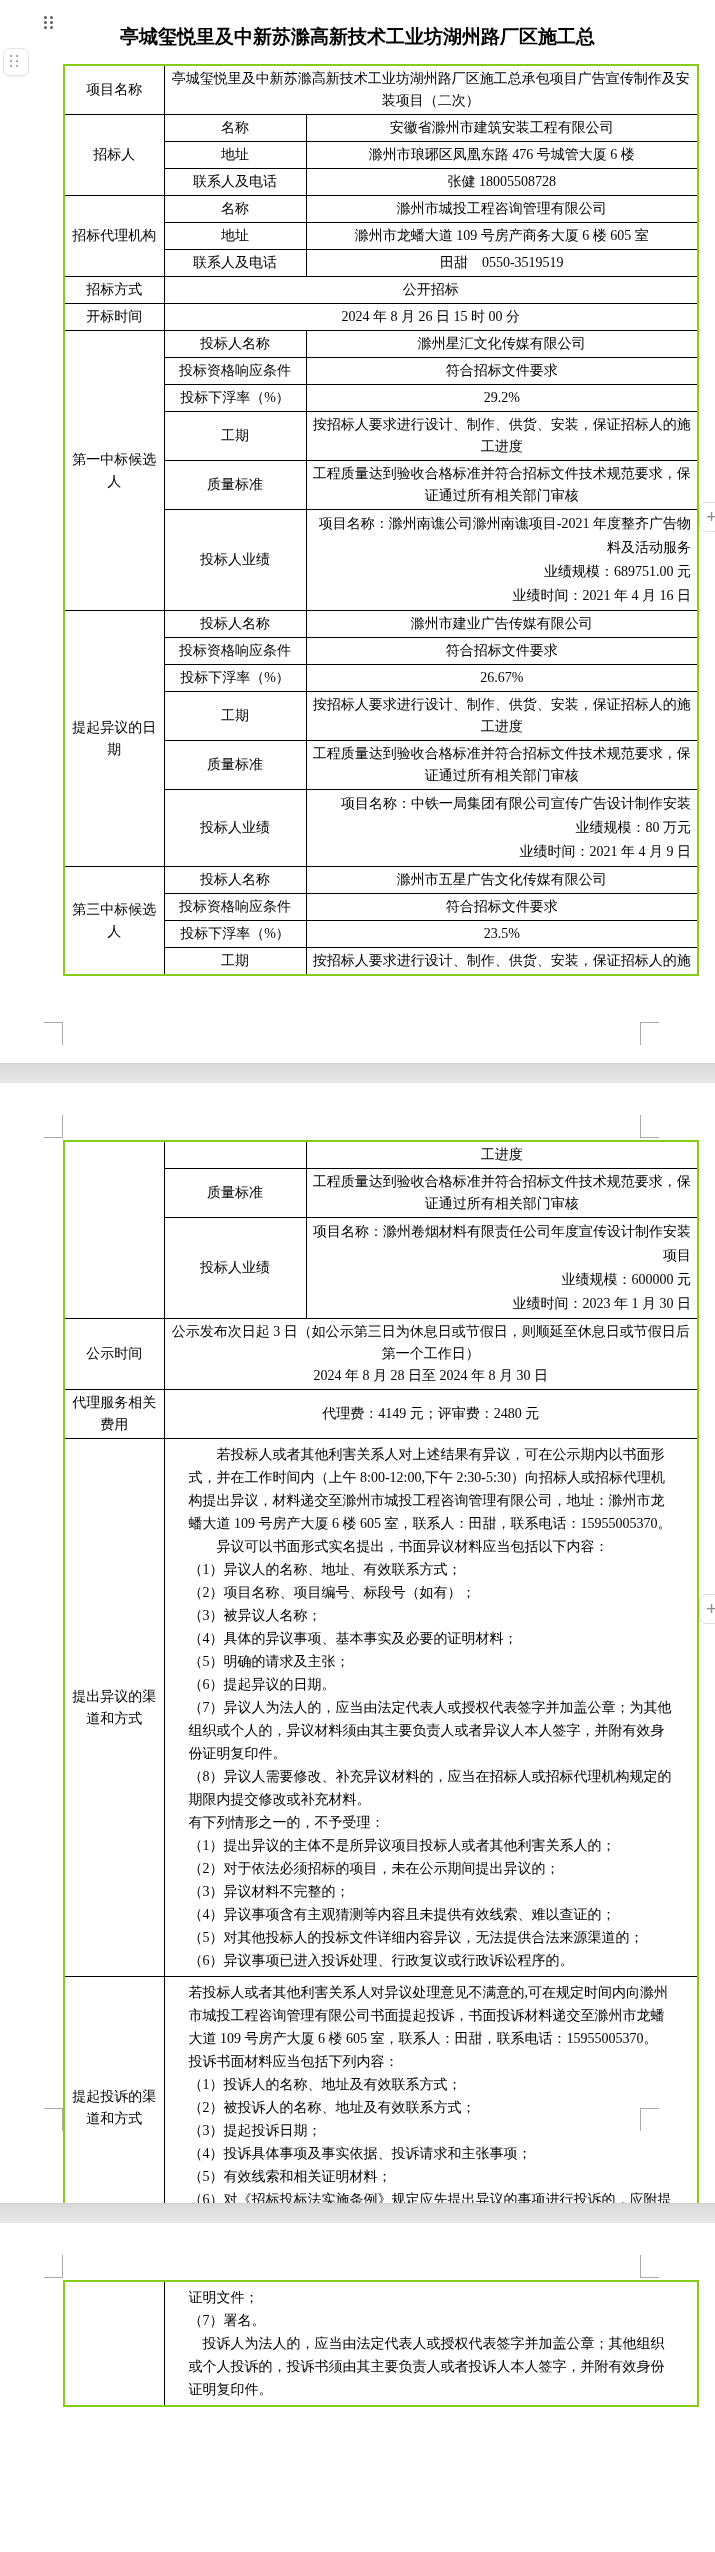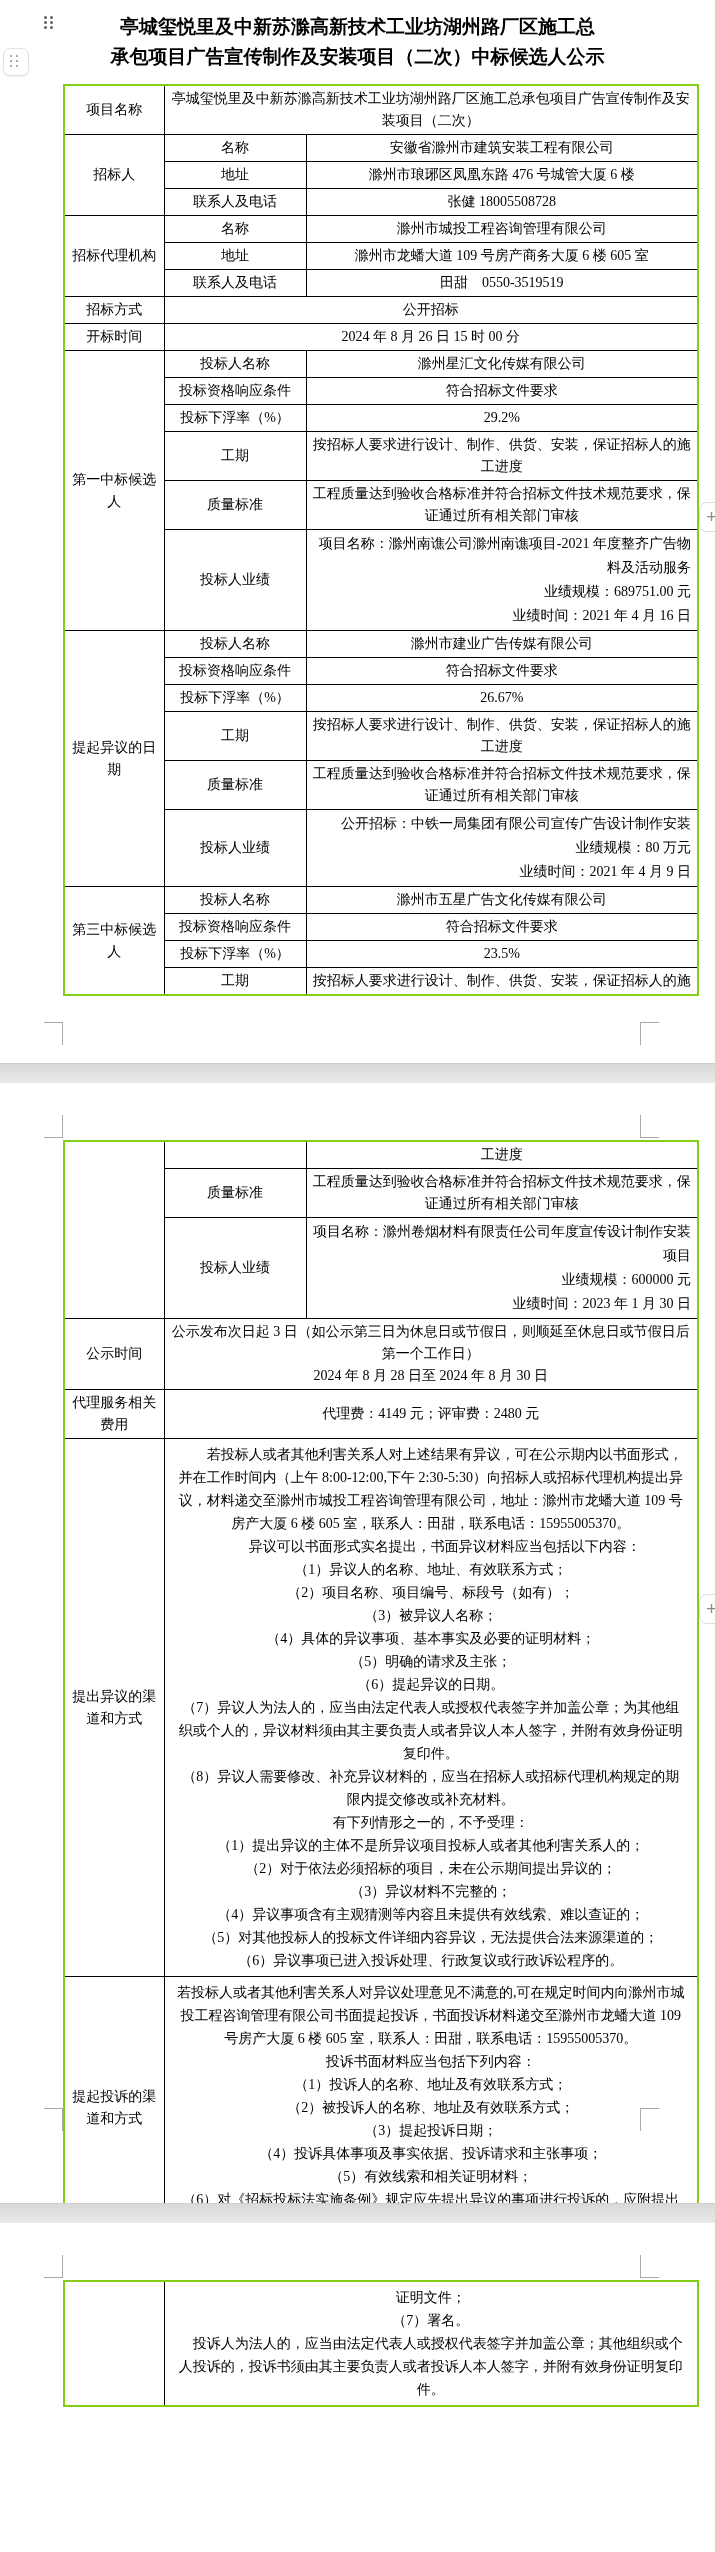--- a/index.html
+++ b/index.html
@@ -5,33 +5,33 @@
   html,body{margin:0;padding:0;background:#fff;}
   #canvas{position:relative;width:715px;height:2552px;overflow:hidden;background:#ffffff;
           font-family:"Liberation Serif","DejaVu Serif",serif;color:#000;}
   
   .page{overflow:hidden;background:#fff;}
   #page1{height:1063px;}
   #page2{height:1120px;}
   #page3{height:329px;}
   .page-gap{height:20px;background:linear-gradient(#d9d9d9,#e9e9e9);border-top:1px solid #cfcfcf;box-sizing:border-box;}
   
-  .doc-title{margin-top:12px;text-align:center;font-family:"Liberation Sans","DejaVu Sans",sans-serif;
+  .doc-title{margin-top:22px;text-align:center;font-family:"Liberation Sans","DejaVu Sans",sans-serif;
              font-weight:bold;font-size:19px;line-height:30px;}
   
   table.doc{border-collapse:collapse;table-layout:fixed;width:634px;margin-left:63px;border:2px solid #84cc16;}
   #page1 table.doc{margin-top:12px;}
   #page2 table.doc,#page3 table.doc{margin-top:57px;}
   col.c1{width:100px;}col.c2{width:142px;}col.c3{width:392px;}
   td{border:1px solid #000;padding:2px 6px;font-size:14px;line-height:22px;
      text-align:center;vertical-align:middle;word-break:break-all;}
   td.lab{padding:2px 2px;}
   td.perf{text-align:right;}
   .perf div{line-height:24px;}
-  td.big{text-align:center;padding:4px 12px;}
+  td.big{text-align:left;padding:4px 24px;}
   .big div{line-height:23px;}
   .ind{text-indent:2em;}
   .ind1{text-indent:1em;}
   
   .dots-icon{position:absolute;width:10px;height:12px;}
   .dots-icon i{position:absolute;width:3px;height:3px;border-radius:50%;background:#5f5f5f;}
   .dots-icon i:nth-child(1){left:0;top:0}.dots-icon i:nth-child(2){left:6px;top:0}
   .dots-icon i:nth-child(3){left:0;top:5px}.dots-icon i:nth-child(4){left:6px;top:5px}
   .dots-icon i:nth-child(5){left:0;top:10px}.dots-icon i:nth-child(6){left:6px;top:10px}
   #dragDots{left:44px;top:16px;}
@@ -82,21 +82,20 @@
   <span class="mark tl" style="left:44px;top:1115px;"></span>
   <span class="mark tr" style="left:640px;top:1115px;"></span>
   <span class="mark bl" style="left:44px;top:2108px;"></span>
   <span class="mark br" style="left:640px;top:2108px;"></span>
   <span class="mark tl" style="left:44px;top:2255px;"></span>
   <span class="mark tr" style="left:640px;top:2255px;"></span>
 
   <div class="page" id="page1">
     <div class="doc-title">
       <div>亭城玺悦里及中新苏滁高新技术工业坊湖州路厂区施工总</div>
-      <div>承包项目广告宣传制作及安装项目（二次）中标候选人公示</div>
     </div>
 
     <table class="doc">
       <colgroup>
           <col class="c1">
           <col class="c2">
           <col class="c3">
         </colgroup>
       <tbody>
           <tr>
@@ -185,21 +184,21 @@
         <td class="lab">工期</td>
         <td>按招标人要求进行设计、制作、供货、安装，保证招标人的施工进度</td>
       </tr>
       <tr>
         <td class="lab">质量标准</td>
         <td>工程质量达到验收合格标准并符合招标文件技术规范要求，保证通过所有相关部门审核</td>
       </tr>
       <tr>
         <td class="lab">投标人业绩</td>
         <td class="perf">
-          <div>公开招标：中铁一局集团有限公司宣传广告设计制作安装</div>
+          <div>项目名称：中铁一局集团有限公司宣传广告设计制作安装</div>
           <div>业绩规模：80 万元</div>
           <div>业绩时间：2021 年 4 月 9 日</div>
         </td>
       </tr>
 
       <tr>
         <td class="lab" rowspan="4">第三中标候选人</td>
         <td class="lab">投标人名称</td>
         <td>滁州市五星广告文化传媒有限公司</td>
       </tr>

